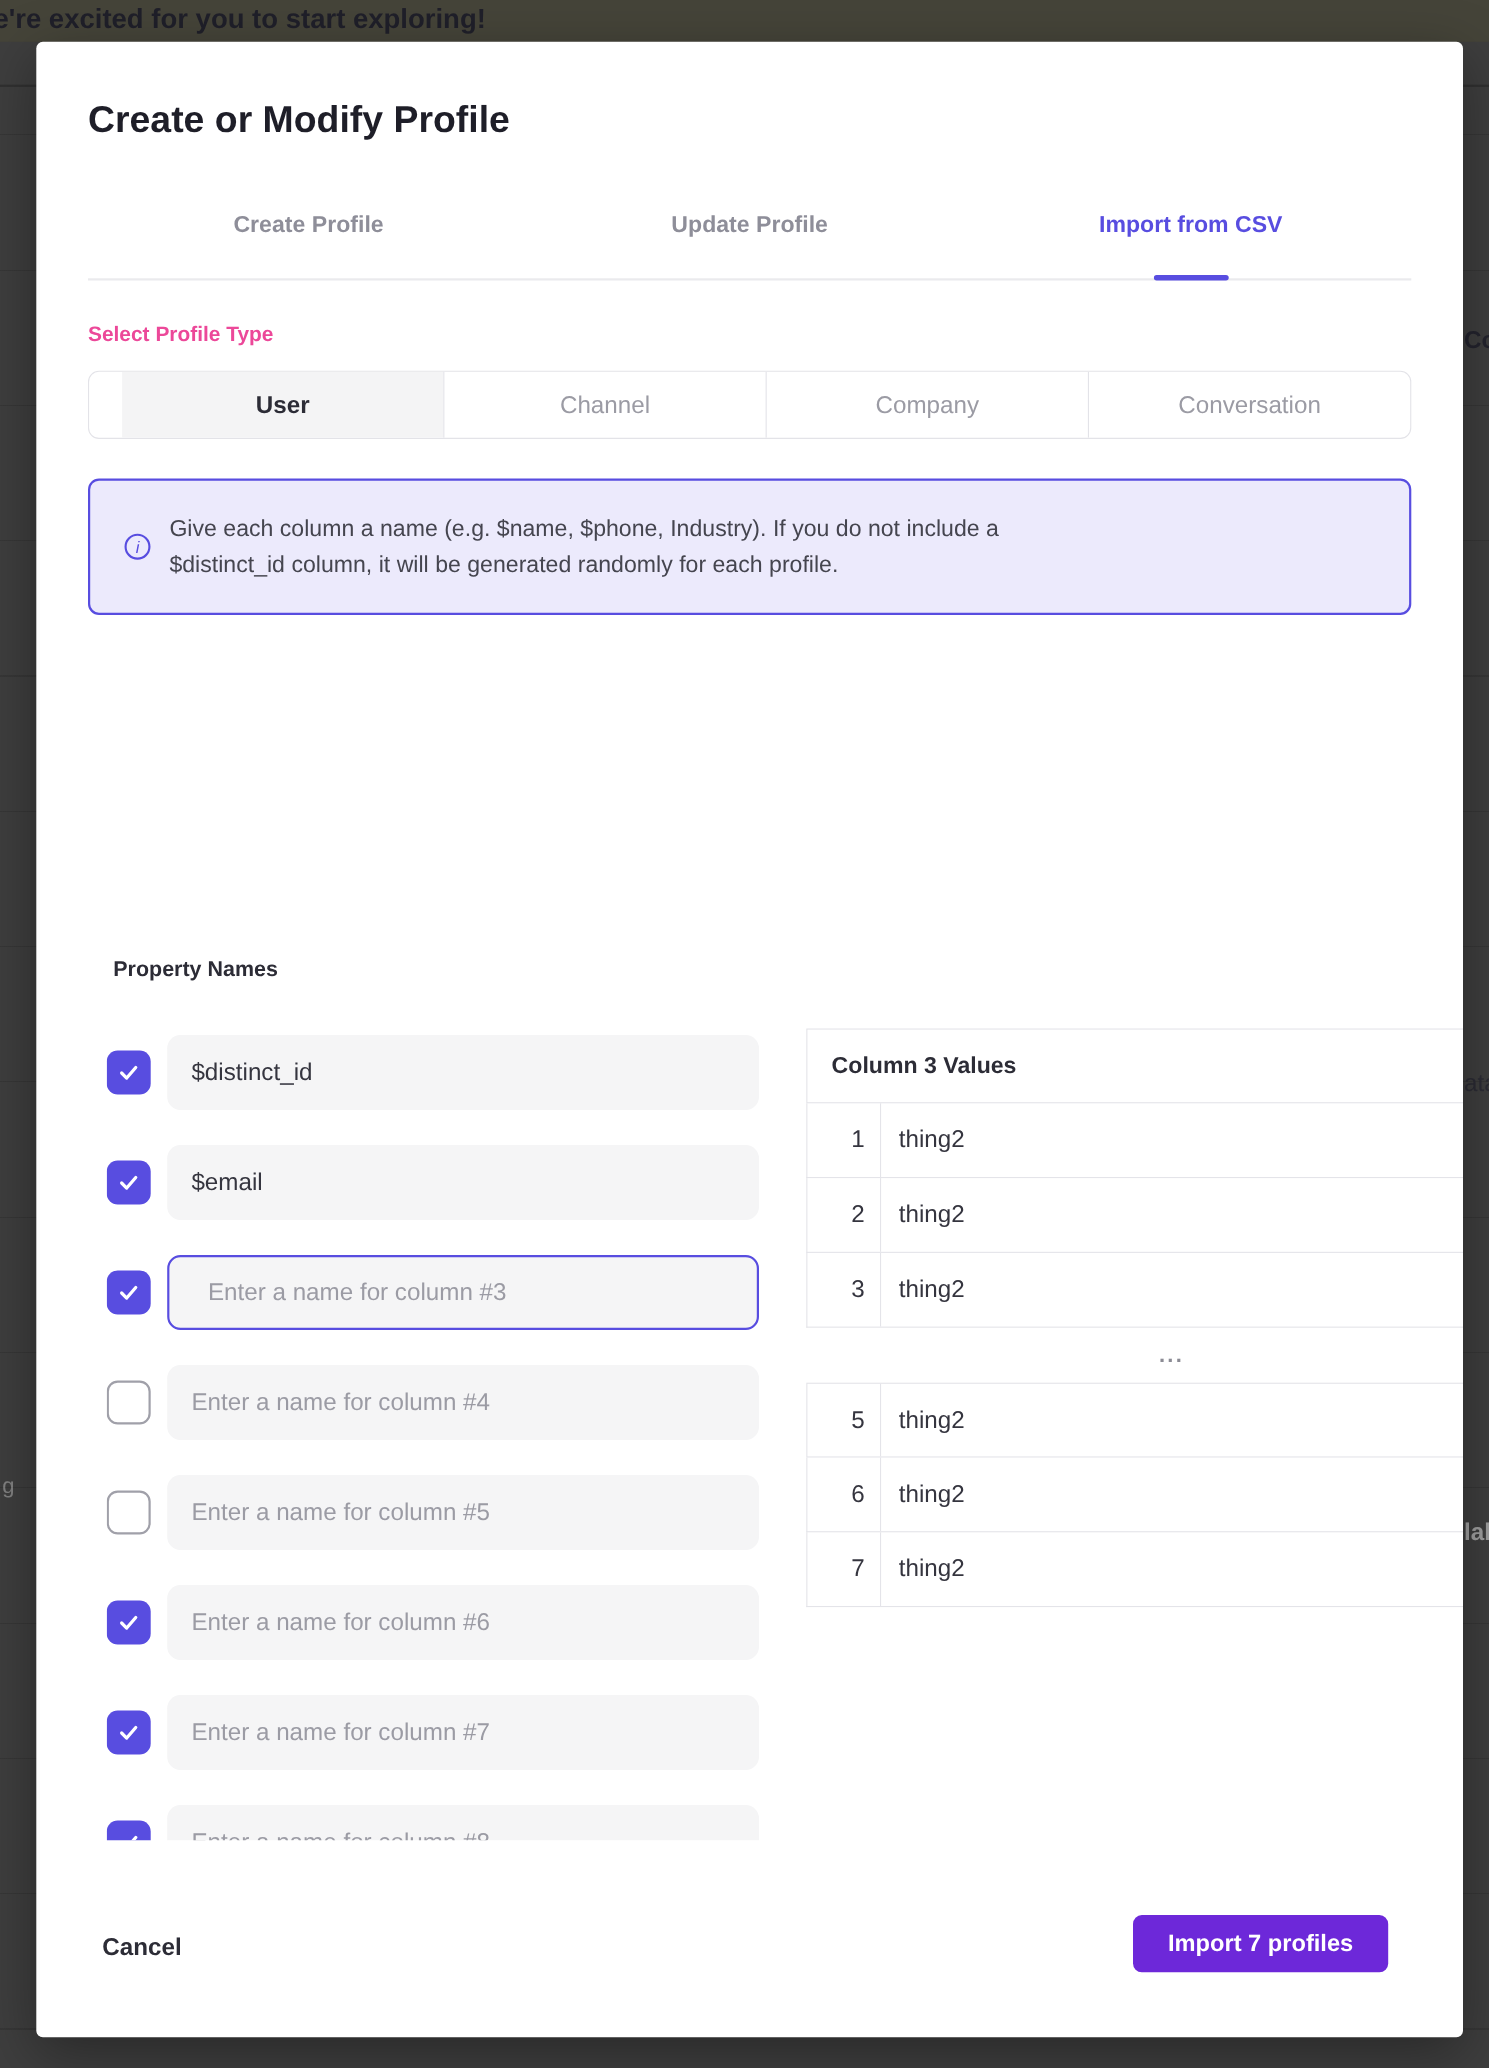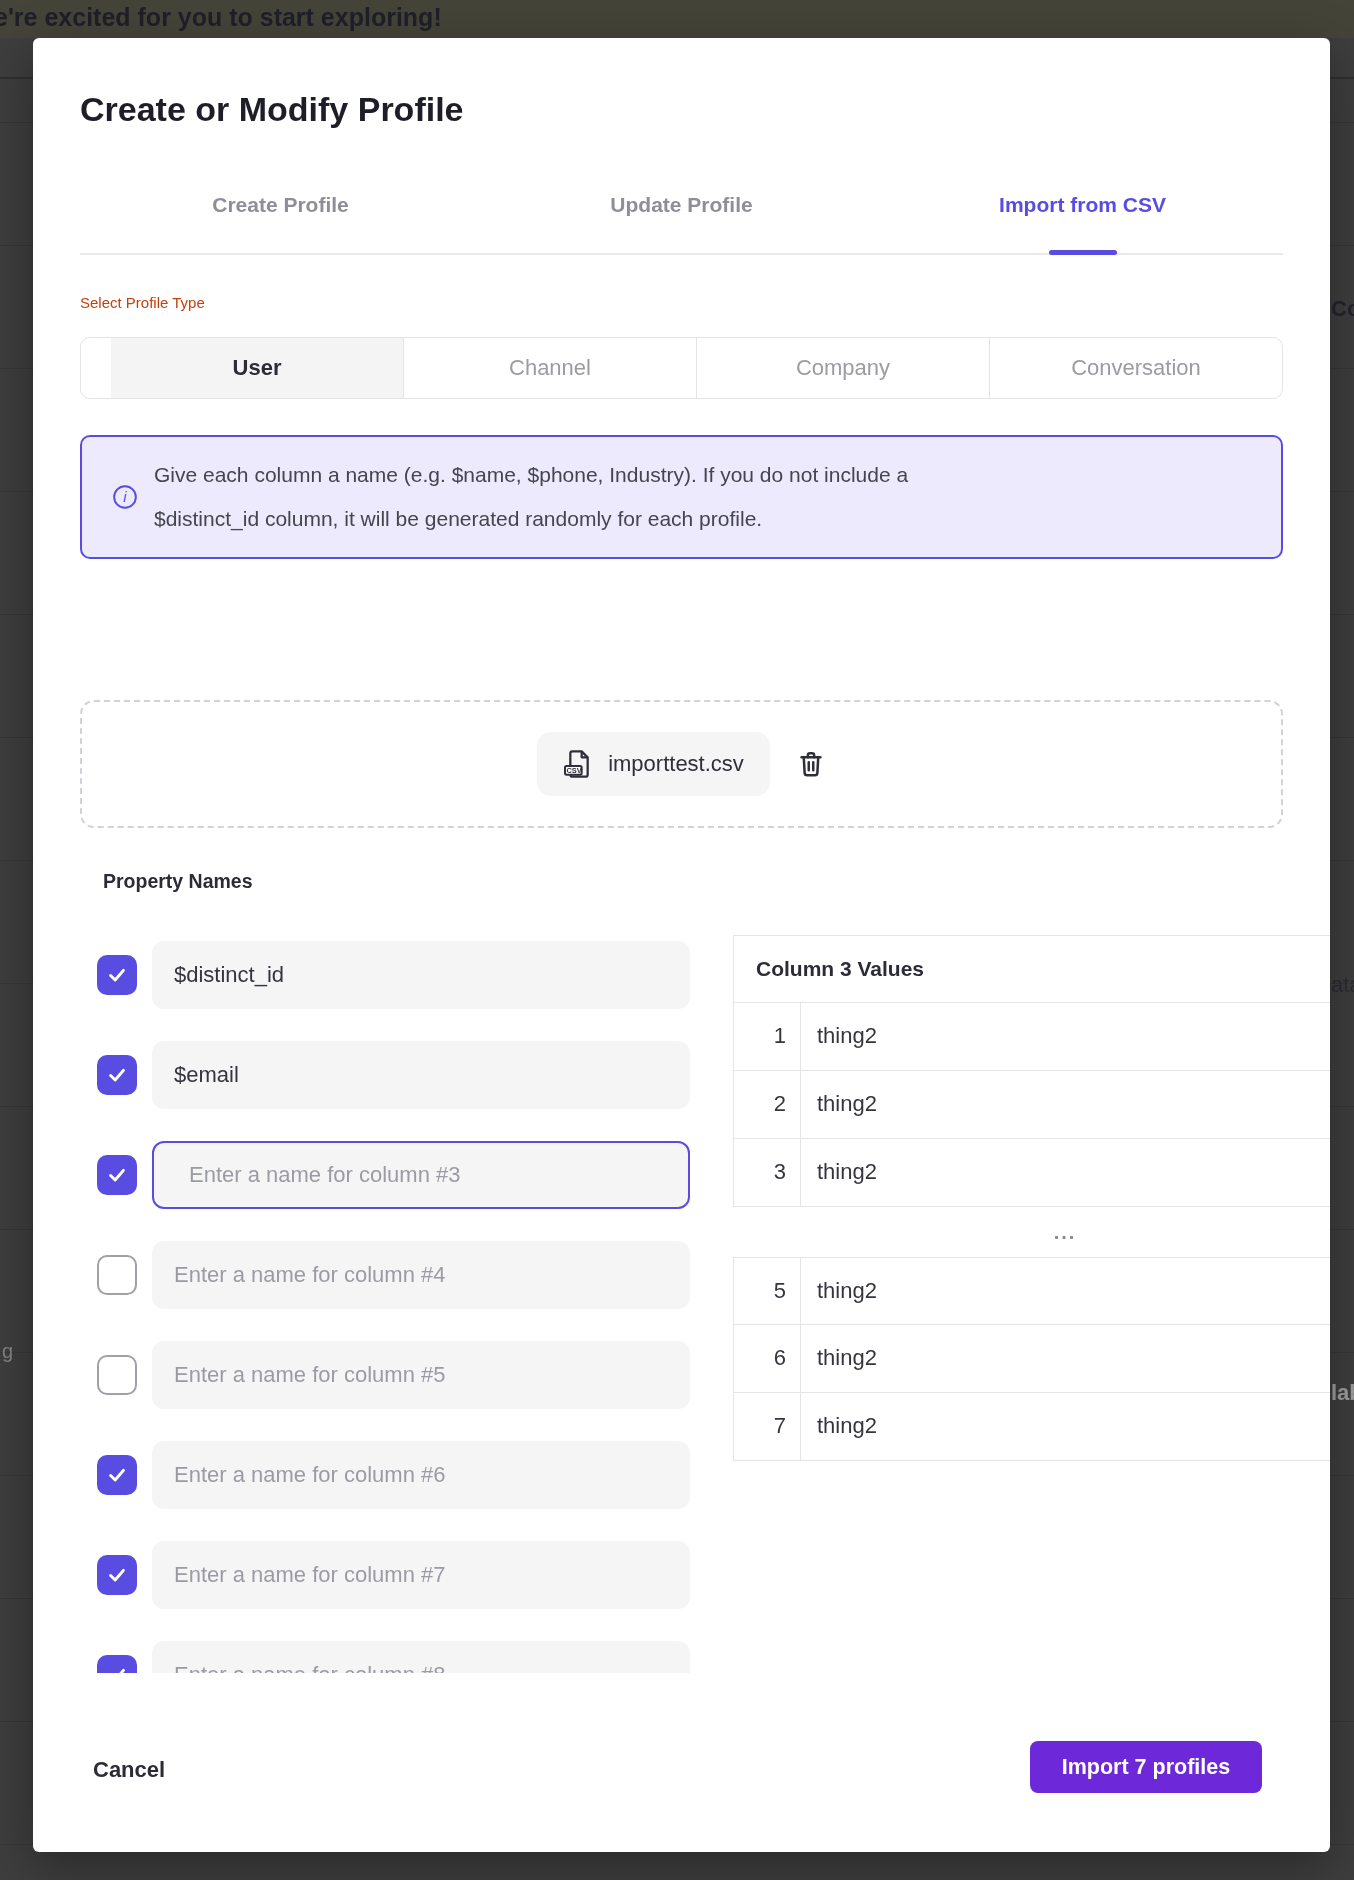--- a/index.html
+++ b/index.html
@@ -18,30 +18,30 @@
   .modal{position:absolute;left:33px;top:38px;width:1297px;height:1814px;background:#ffffff;
     border-radius:6px;box-shadow:0 14px 50px rgba(0,0,0,0.35);overflow:hidden;}
   .title{position:absolute;left:47px;top:52px;font-size:34px;font-weight:700;color:#1E1E28;}
 
   .tabs{position:absolute;left:47px;top:142px;width:1203px;height:50px;display:flex;}
   .tab{flex:1;text-align:center;line-height:50px;font-size:21px;font-weight:600;color:#8E8E99;cursor:pointer;}
   .tab.active{color:#584DE0;}
   .tab-sep{position:absolute;left:47px;top:215px;width:1203px;height:2px;background:#EAEAED;}
   .tab-underline{position:absolute;left:1016px;top:212px;width:68px;height:5px;border-radius:3px;background:#584DE0;}
 
-  .section-label{position:absolute;left:47px;top:256px;font-size:15px;font-weight:400;color:#c2410c;}
+  .section-label{position:absolute;left:47px;top:256px;font-size:19px;font-weight:700;color:#ec4899;}
   .segmented{position:absolute;left:47px;top:299px;width:1203px;height:62px;border:1.5px solid #E3E3E8;
     border-radius:10px;display:flex;overflow:hidden;background:#fff;padding-left:30px;}
   .seg{flex:1;text-align:center;line-height:59px;font-size:22px;color:#9B9BA4;border-left:1.5px solid #E3E3E8;cursor:pointer;}
   .seg:first-child{border-left:none;}
   .seg.active{background:#F4F4F5;color:#2C2C36;font-weight:700;}
 
   .banner{position:absolute;left:47px;top:397px;width:1203px;height:124px;background:#ECEAFC;
     border:2px solid #584DE0;border-radius:10px;display:flex;align-items:center;padding:0 30px;gap:16px;}
-  .banner-text{width:860px;font-size:21px;line-height:44px;color:#45454F;}
+  .banner-text{width:860px;font-size:21px;line-height:33px;color:#45454F;}
 
   .dropzone{position:absolute;left:47px;top:662px;width:1203px;height:128px;border:2px dashed #D2D2D8;
     border-radius:14px;display:flex;align-items:center;justify-content:center;}
   .file-pill{height:64px;background:#F5F5F6;border-radius:14px;display:flex;align-items:center;
     padding:0 26px;gap:13px;font-size:22px;color:#2F2F39;}
   .trash-btn{margin-left:26px;width:30px;height:30px;background:none;border:none;padding:0;cursor:pointer;display:flex;align-items:center;justify-content:center;}
 
   .props-label{position:absolute;left:70px;top:832px;font-size:19.5px;font-weight:600;color:#2C2C36;}
   .prop-rows{position:absolute;left:64px;top:903px;width:600px;height:732px;overflow:hidden;}
   .prop-row{position:absolute;left:0;width:600px;height:68px;}
@@ -108,43 +108,20 @@
     <div class="banner">
       <span style="display:flex;">
         <svg width="26" height="26" viewBox="0 0 24 24">
             <circle cx="12" cy="12" r="10" fill="none" stroke="#584DE0" stroke-width="1.8"></circle>
             <text x="12" y="17" text-anchor="middle" font-size="14" font-family="Liberation Serif, serif" font-style="italic" fill="#584DE0">i</text>
           </svg>
       </span>
       <div class="banner-text">Give each column a name (e.g. $name, $phone, Industry). If you do not include a $distinct_id column, it will be generated randomly for each profile.</div>
     </div>
 
-    <div class="dropzone">
-      <div class="file-pill">
-        <span style="display:flex;">
-          <svg width="32" height="32" viewBox="0 0 24 24" fill="none" stroke="#2F2F39" stroke-width="1.7" stroke-linejoin="round">
-            <path d="M7 2.5h7l4.5 4.5v13a1.5 1.5 0 0 1-1.5 1.5H7a1.5 1.5 0 0 1-1.5-1.5v-16A1.5 1.5 0 0 1 7 2.5z"></path>
-            <path d="M14 2.5V7h4.5"></path>
-            <rect x="1.5" y="13.5" width="12.5" height="6.5" rx="1.2" fill="#ffffff" stroke-width="1.5"></rect>
-            <text x="2.6" y="18.8" font-size="5.6" font-weight="bold" font-family="Liberation Sans, sans-serif" fill="#2F2F39" stroke="none">CSV</text>
-          </svg>
-        </span>
-        <span>importtest.csv</span>
-      </div>
-      <button class="trash-btn">
-        <span style="display:flex;">
-          <svg width="30" height="30" viewBox="0 0 24 24" fill="none" stroke="#2F2F39" stroke-width="2" stroke-linecap="round" stroke-linejoin="round">
-            <path d="M4.5 6.5h15"></path>
-            <path d="M9.5 6.5V5a1.6 1.6 0 0 1 1.6-1.6h1.8A1.6 1.6 0 0 1 14.5 5v1.5"></path>
-            <path d="M6.2 6.5l.7 12.6A2 2 0 0 0 8.9 21h6.2a2 2 0 0 0 2-1.9l.7-12.6"></path>
-            <path d="M10.2 10.5v6.5M13.8 10.5v6.5"></path>
-          </svg>
-        </span>
-      </button>
-    </div>
 
     <div class="props-label">Property Names</div>
 
     <div class="prop-rows">
 
       <div class="prop-row" style="top:0;">
         <div class="checkbox checked">
           <svg class="check" width="22" height="22" viewBox="0 0 24 24" fill="none" stroke="#fff" stroke-width="3.2" stroke-linecap="round" stroke-linejoin="round">
               <path d="M5 12.5l5 5L19 7"></path>
             </svg>

